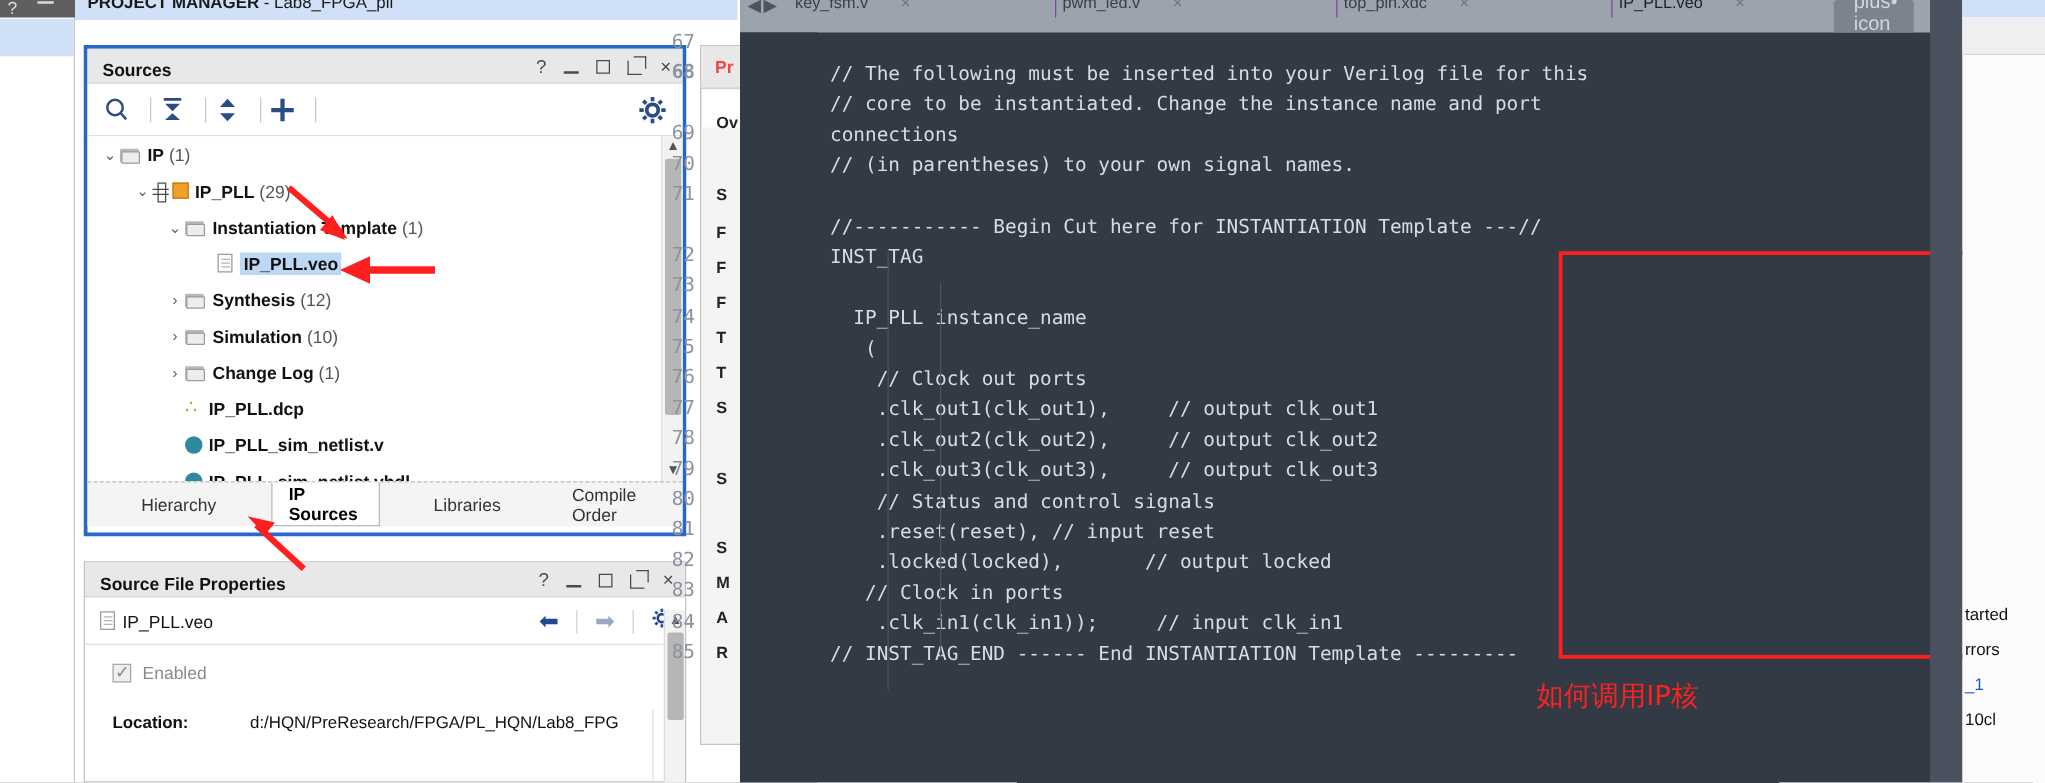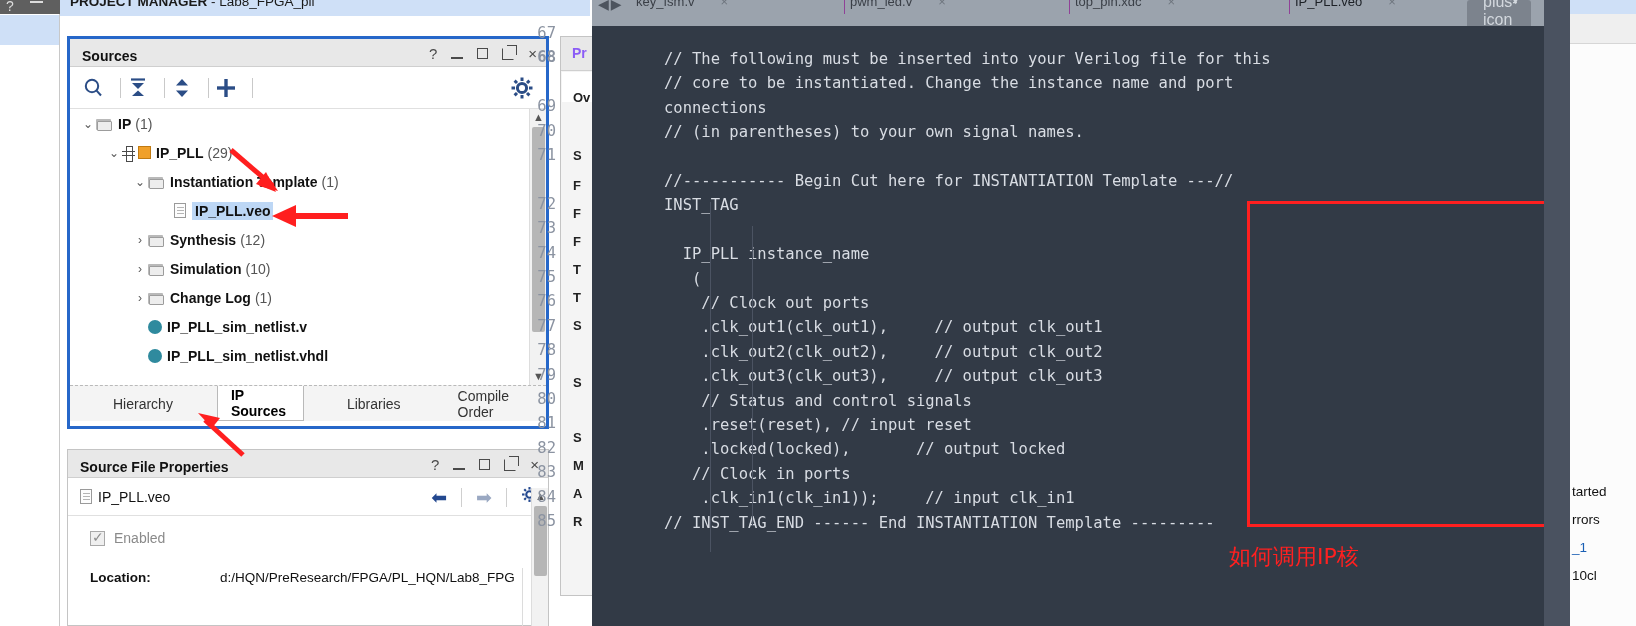--- a/index.html
+++ b/index.html
@@ -83,30 +83,30 @@
   .sfp-navs { position:absolute; right:10px; top:8px; display:flex; align-items:center; gap:14px; }
   .arrow { font-size:19px; line-height:1; }
   .arrow.back { color:#23488f; } .arrow.fwd { color:#9aa8c2; }
   .vsep { width:1px; height:19px; background:#cfcfcf; }
   .gear { color:#23488f; font-size:17px; }
   .sfp-body { position:relative; height:100px; background:#fff; padding-top:14px; }
   .chk-row { display:flex; align-items:center; padding-left:22px; }
   .chk { width:15px; height:15px; border:1.5px solid #a8a8a8; background:#efefef; margin-right:9px; position:relative; }
   .chk::after { content:"\2713"; position:absolute; left:1px; top:-3px; color:#8c8c8c; font-size:14px; }
   .chk-lbl { font-size:14px; color:#8a8a8a; }
-  .loc-row { display:flex; padding-left:22px; margin-top:24px; font-size:13.5px; color:#111; white-space:nowrap;gap:20px; }
+  .loc-row { display:flex; padding-left:22px; margin-top:24px; font-size:13.5px; color:#111; white-space:nowrap; }
   .loc-key { font-weight:bold; width:110px; }
   .sfp-scroll { position:absolute; right:0; top:38px; width:17px; height:139px; background:#f2f2f2; border-left:1px solid #ddd; }
   .sfp-thumb { position:absolute; left:2px; top:18px; width:13px; height:70px; background:#b6b6b6; border-radius:2px; }
   .sfp-divider { position:absolute; left:454px; top:52px; width:1px; height:100px; background:#dcdcdc; }
 
   
   .mid-panel { position:absolute; left:560px; top:36px; width:60px; height:560px; background:#f4f4f4; border:1px solid #c4c4c4; }
   .mid-head { height:34px; background:#e8e8e8; border-bottom:1px solid #cfcfcf; }
-  .mid-head-txt { position:absolute; left:12px; top:9px; font-size:14px; font-weight:bold; color:#8b5cf6; }
+  .mid-head-txt { position:absolute; left:12px; top:9px; font-size:14px; font-weight:bold; color:#ef4444; }
   .mid-white { position:absolute; left:1px; top:35px; width:58px; height:30px; background:#fff; }
   .mid-txt { position:absolute; left:8px; font-size:13px; color:#222; font-weight:bold; }
 
   
   .editor { position:absolute; left:592px; top:0; width:952px; height:626px; background:#323a46; }
   .ed-tabbar { position:absolute; left:0; top:0; width:952px; height:26px; background:#9ba3ad; }
   .ed-navarrows { position:absolute; left:6px; top:-4px; color:#4d545e; font-size:14px; letter-spacing:2px; }
   .ed-tab { position:absolute; top:-6px; font-size:13px; color:#3a3f47; white-space:nowrap; }
   .ed-tab .x { color:#6d747d; margin-left:26px; font-size:13px; }
   .ed-tab-div { position:absolute; top:-4px; width:1px; height:18px; background:#8089; }
@@ -267,20 +267,25 @@
             <span class="tw">›</span>
             <span class="folder"></span>
             <span class="lbl">Simulation</span>
             <span class="cnt">(10)</span>
           </div>
           <div class="tree-row" style="padding-left: 62px;">
             <span class="tw">›</span>
             <span class="folder"></span>
             <span class="lbl">Change Log</span>
             <span class="cnt">(1)</span>
+          </div>
+          <div class="tree-row" style="padding-left: 62px;">
+            <span class="tw"></span>
+            <span class="dcp-ico"></span>
+            <span class="lbl">IP_PLL.dcp</span>
           </div>
           <div class="tree-row" style="padding-left: 62px;">
             <span class="tw"></span>
             <span class="circ-ico"></span>
             <span class="lbl">IP_PLL_sim_netlist.v</span>
           </div>
           <div class="tree-row" style="padding-left: 62px;">
             <span class="tw"></span>
             <span class="circ-ico"></span>
             <span class="lbl">IP_PLL_sim_netlist.vhdl</span>

